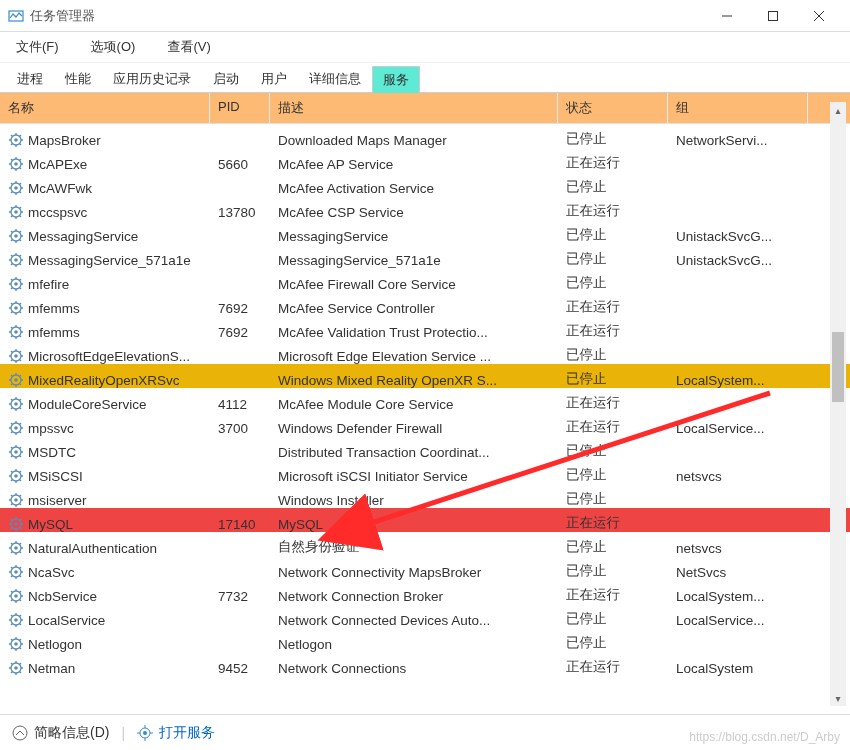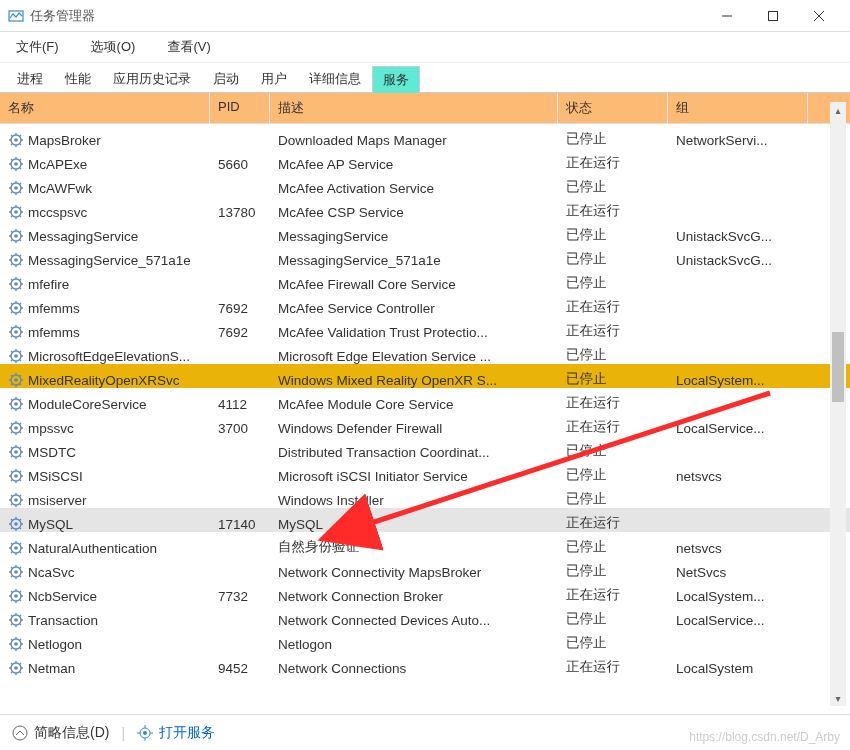--- a/index.html
+++ b/index.html
@@ -14,21 +14,21 @@
   .tabs { display:flex; border-bottom:1px solid #ccc; padding: 2px 6px 0 6px; }
   .tab { padding:4px 10px; border:1px solid transparent; border-bottom:none; font-size:13px; color:#333; }
   .tab.active { border-color:#ccc; background:#5eead4; position:relative; top:1px; }
   .grid { height: calc(100% - 32px - 28px - 28px - 36px); overflow:hidden; border-top:none; position:relative; }
   .grid-inner { height:100%; display:flex; flex-direction:column; }
   .header-row { display:flex; border-bottom:1px solid #e0e0e0; background:#fdba74; color:#333; font-size:13px; }
   .header-row .col { padding:6px 8px; border-right:1px solid #eee; white-space:nowrap; overflow:hidden; text-overflow:ellipsis; }
   .rows { flex:1; overflow-y:auto; overflow-x:hidden; }
   .row { display:flex; align-items:flex-end; height:24px; font-size:13.5px; }
   .row.selected { background:#eab308; }
-  .row.highlight { background:#e5e5e5; }
+  .row.highlight { background:#ef4444; }
   .row .col { padding:0 8px; white-space:nowrap; overflow:hidden; text-overflow:ellipsis; }
   .c-name { width:210px; display:flex; align-items:center; gap:4px; }
   .c-pid  { width:60px; text-align:left; }
   .c-desc { width:288px; }
   .c-stat { width:110px; }
   .c-grp  { width:140px; }
   .svc-icon { width:16px; height:16px; flex-shrink:0; }
   .footer { position:absolute; bottom:0; left:0; right:0; height:36px; border-top:1px solid #ddd; display:flex; align-items:center; padding:0 12px; gap:12px; font-size:14px; color:#0066cc; }
   .footer .item { display:flex; align-items:center; gap:6px; }
   .footer .sep { color:#ccc; }
@@ -562,21 +562,21 @@
                 <line x1="8" y1="1" x2="8" y2="3"></line>
                 <line x1="8" y1="13" x2="8" y2="15"></line>
                 <line x1="1" y1="8" x2="3" y2="8"></line>
                 <line x1="13" y1="8" x2="15" y2="8"></line>
                 <line x1="3" y1="3" x2="4.5" y2="4.5"></line>
                 <line x1="11.5" y1="11.5" x2="13" y2="13"></line>
                 <line x1="3" y1="13" x2="4.5" y2="11.5"></line>
                 <line x1="11.5" y1="4.5" x2="13" y2="3"></line>
               </g>
             </svg>
-            <span>Transaction</span>
+            <span>LocalService</span>
           </div>
           <div class="col c-pid"></div>
           <div class="col c-desc">Network Connected Devices Auto...</div>
           <div class="col c-stat">已停止</div>
           <div class="col c-grp">LocalService...</div>
         </div>
         <div class="row">
           <div class="col c-name">
             <svg class="svc-icon" viewBox="0 0 16 16">
               <circle cx="8" cy="8" r="5" fill="none" stroke="#5a8bbd" stroke-width="1.3"></circle>

